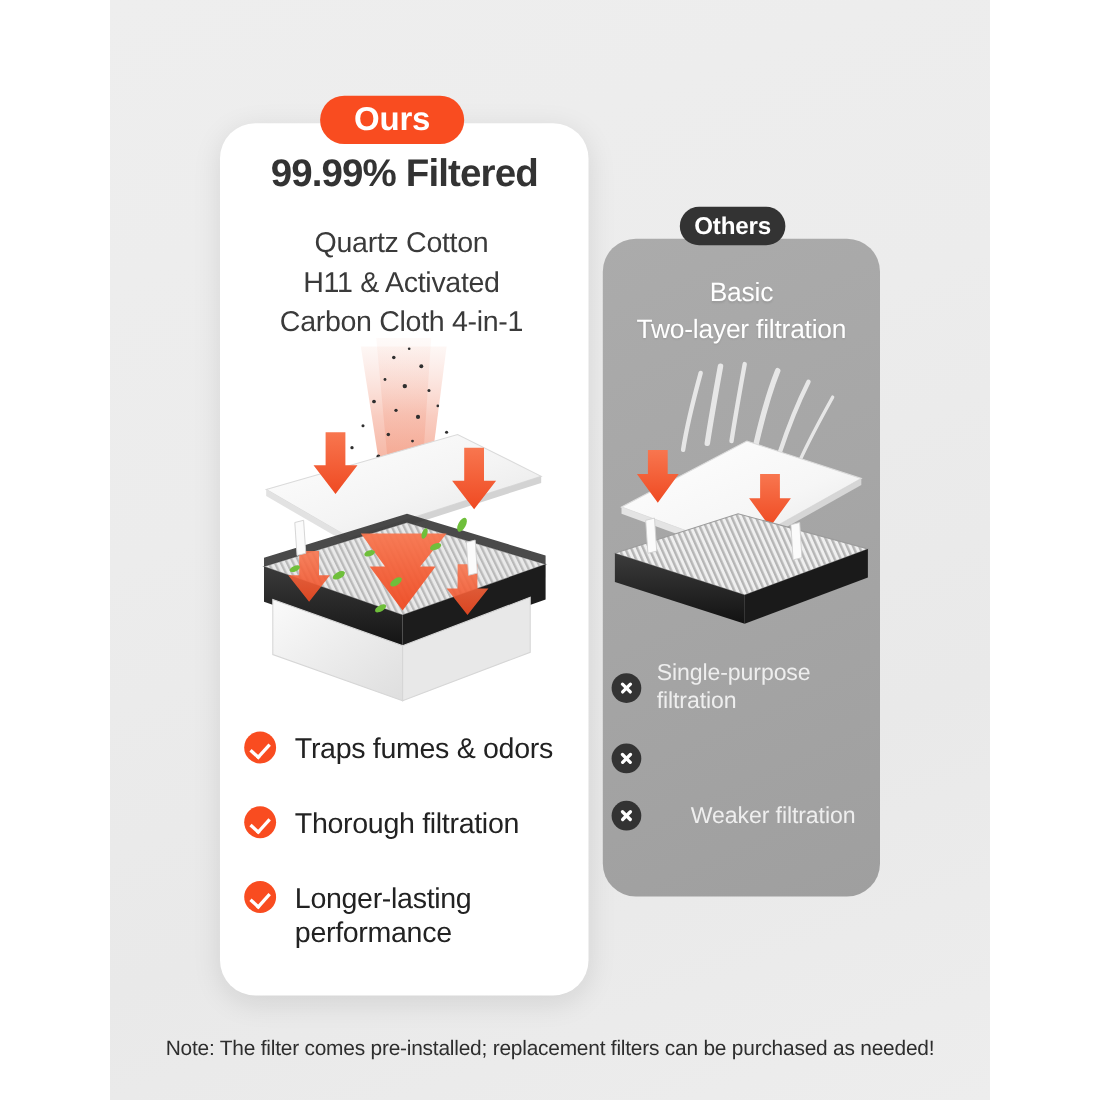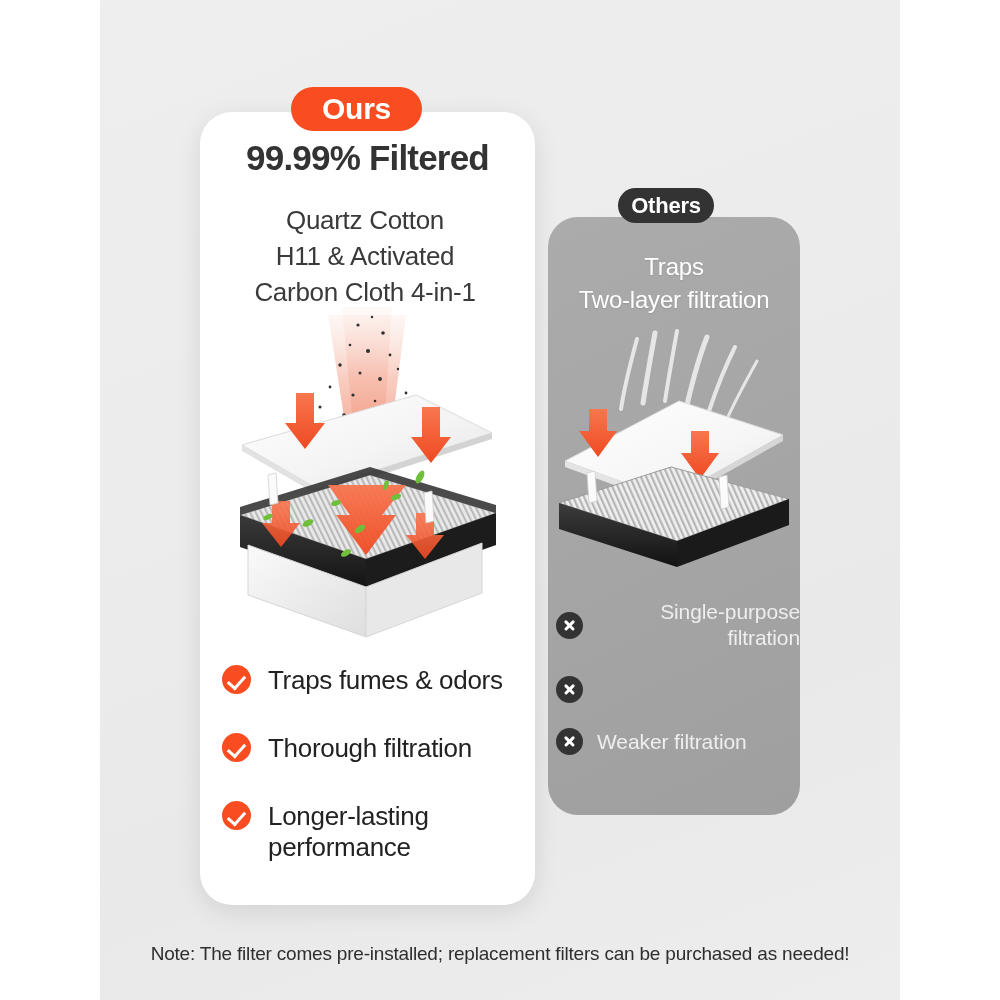--- a/index.html
+++ b/index.html
@@ -134,21 +134,21 @@
     left:7px; top:12.4px;
     width:13px; height:2.8px; border-radius:1.5px;
     background:#ffffff;
   }
   .x-icon::before { transform:rotate(45deg); }
   .x-icon::after  { transform:rotate(-45deg); }
   .x-text {
     font-size:21px; color:#eeeeee;
     line-height:26px; letter-spacing:-0.1px;
   }
-  .x-center { text-align:right; width:100%; }
+  .x-center { text-align:left; width:100%; }
 
   
   #note {
     position:absolute;
     left:100px; top:943px; width:800px;
     text-align:center;
     font-size:19px; color:#2e2e2e;
     letter-spacing:-0.2px;
   }
 </style>
@@ -299,21 +299,21 @@
         <span class="feat-text">Longer-lasting performance</span>
       </div>
     </div>
   </div>
 
   <div id="ours-badge">Ours</div>
 
   <div id="others-card">
 
     <div id="others-sub">
-      <div>Traps</div>
+      <div>Basic</div>
       <div>Two-layer filtration</div>
     </div>
 
     <svg id="others-art" viewBox="0 0 246 252">
       <defs>
         <linearGradient id="oSheet" x1="0" y1="0" x2="1" y2="1">
           <stop offset="0%" stop-color="#FFFFFF"></stop>
           <stop offset="60%" stop-color="#F6F6F6"></stop>
           <stop offset="100%" stop-color="#E6E6E6"></stop>
         </linearGradient>
@@ -364,21 +364,21 @@
     </svg>
 
     <div class="feat-list" id="others-feats">
       <div class="x-row">
         <span class="x-icon"></span>
         <span class="x-text x-center">Single-purpose filtration</span>
       </div>
       <div class="x-row">
         <span class="x-icon"></span>
       </div>
-      <div class="x-row" style="">
+      <div class="x-row" style="gap:31px;">
         <span class="x-icon"></span>
         <span class="x-text">Weaker filtration</span>
       </div>
     </div>
   </div>
 
   <div id="others-badge">Others</div>
 
   <div id="note">Note: The filter comes pre-installed; replacement filters can be purchased as needed!</div>
 </div>

